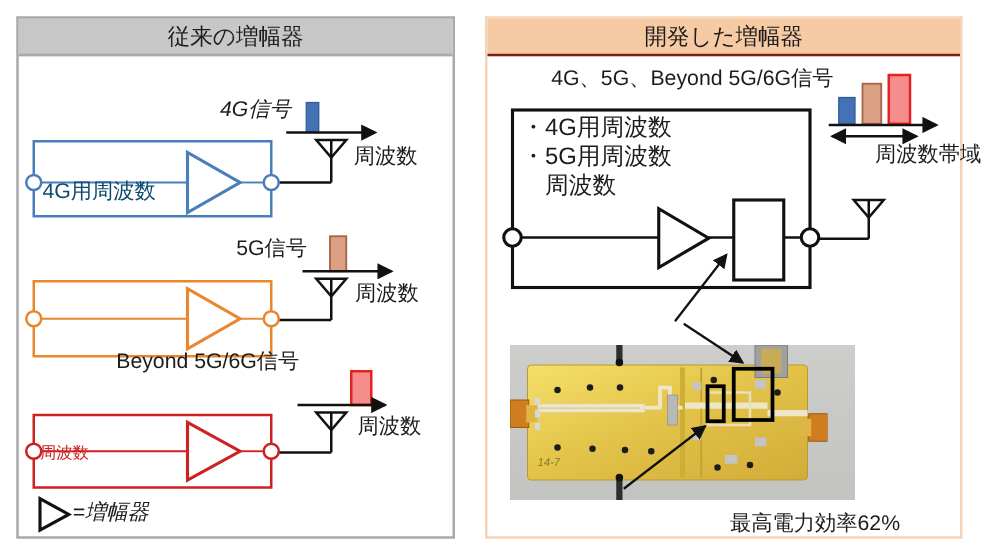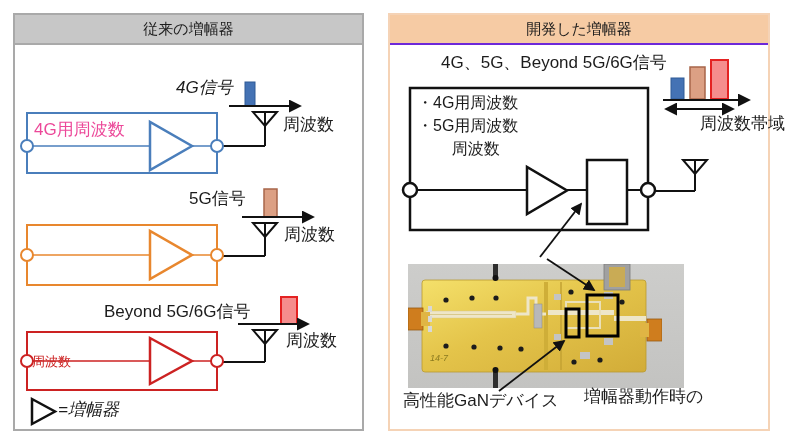--- a/index.html
+++ b/index.html
@@ -4,30 +4,30 @@
 <style>
   html,body{margin:0;padding:0;background:#fff;}
   #stage{position:relative;width:791px;height:445px;background:#fff;overflow:hidden;
          font-family:"Liberation Sans","DejaVu Sans",sans-serif;}
   .panel{position:absolute;box-sizing:border-box;background:#fff;}
   #left-panel{left:13px;top:13px;width:351px;height:418px;border:2px solid #a9a9a9;}
   #right-panel{left:388px;top:13px;width:382px;height:418px;border:2px solid #f5d3b6;}
   .panel-header{position:absolute;left:0;top:0;right:0;height:30px;display:flex;
                 align-items:center;justify-content:center;box-sizing:border-box;}
   #left-panel .panel-header{background:#c7c7c7;border-bottom:2px solid #a9a9a9;}
-  #right-panel .panel-header{background:#f6cba4;border-bottom:2px solid #6d28d9;text-align:center;}
-  .t{position:absolute;font-size:17px;line-height:1.2;color:#1c1c1c;white-space:nowrap;z-index:3;text-align:center;}
-  .title{position:relative;font-size:15px;color:#1c1c1c;}
-  .blue-t{color:#ec4899;}
+  #right-panel .panel-header{background:#f6cba4;border-bottom:2px solid #7f1d1d;text-align:center;}
+  .t{position:absolute;font-size:17px;line-height:1.2;color:#1c1c1c;white-space:nowrap;z-index:3;}
+  .title{position:relative;font-size:18px;color:#1c1c1c;}
+  .blue-t{color:#0c4a6e;margin-top:23px;}
   .orange-t{color:#e8872e;}
   .red-t{color:#cc2222;font-size:13px;line-height:17px;}
   #shapes{position:absolute;left:0;top:0;z-index:2;pointer-events:none;}
-  #photo{position:absolute;left:408px;top:264px;width:276px;height:124px;z-index:1;
+  #photo{position:absolute;left:408px;top:276px;width:276px;height:124px;z-index:1;
          background:linear-gradient(180deg,#cdcdcb 0%,#c3c3c1 100%);}
-  .list-line{position:relative;font-size:16px;line-height:23px;color:#1c1c1c;white-space:nowrap;}
+  .list-line{position:relative;font-size:19px;line-height:23px;color:#1c1c1c;white-space:nowrap;}
 </style>
 </head>
 <body>
 
 <div id="stage">
 
   <div id="left-panel" class="panel">
     <div class="panel-header">
       <span class="title">従来の増幅器</span>
     </div>
@@ -193,29 +193,28 @@
     <line x1="499" y1="391" x2="564" y2="341" stroke="#111" stroke-width="1.8" marker-end="url(#ah)"></line>
   </svg>
 
   <div class="t" style="left:176px;top:78px;font-style:italic;">4G信号</div>
   <div class="t" style="left:283px;top:115px;">周波数</div>
   <div class="t blue-t" style="left:34px;top:120px;">4G用周波数</div>
 
   <div class="t" style="left:189px;top:189px;">5G信号</div>
   <div class="t" style="left:284px;top:225px;">周波数</div>
 
-  <div class="t" style="left:93px;top:302px;margin-left:11px;">Beyond 5G/6G信号</div>
+  <div class="t" style="left:93px;top:279px;">Beyond 5G/6G信号</div>
   <div class="t" style="left:286px;top:331px;">周波数</div>
   <div class="t red-t" style="left:32px;top:353px;">周波数</div>
 
   <div class="t" style="left:58px;top:400px;font-style:italic;">=増幅器</div>
 
   <div class="t" style="left:441px;top:53px;">4G、5G、Beyond 5G/6G信号</div>
   <div class="t" style="left:417px;top:91px;">
     <div class="list-line">・4G用周波数</div>
     <div class="list-line">・5G用周波数</div>
     <div class="list-line">　周波数</div>
   </div>
   <div class="t" style="left:659px;top:114px;margin-left:41px;">周波数帯域</div>
-  <div class="t" style="left:403px;top:391px;">高性能GaNデバイス</div>
-  <div class="t" style="left:584px;top:387px;">増幅器動作時の</div>
+  <div class="t" style="left:584px;top:409px;">最高電力効率62%</div>
 
 </div>
 
 </body></html>

